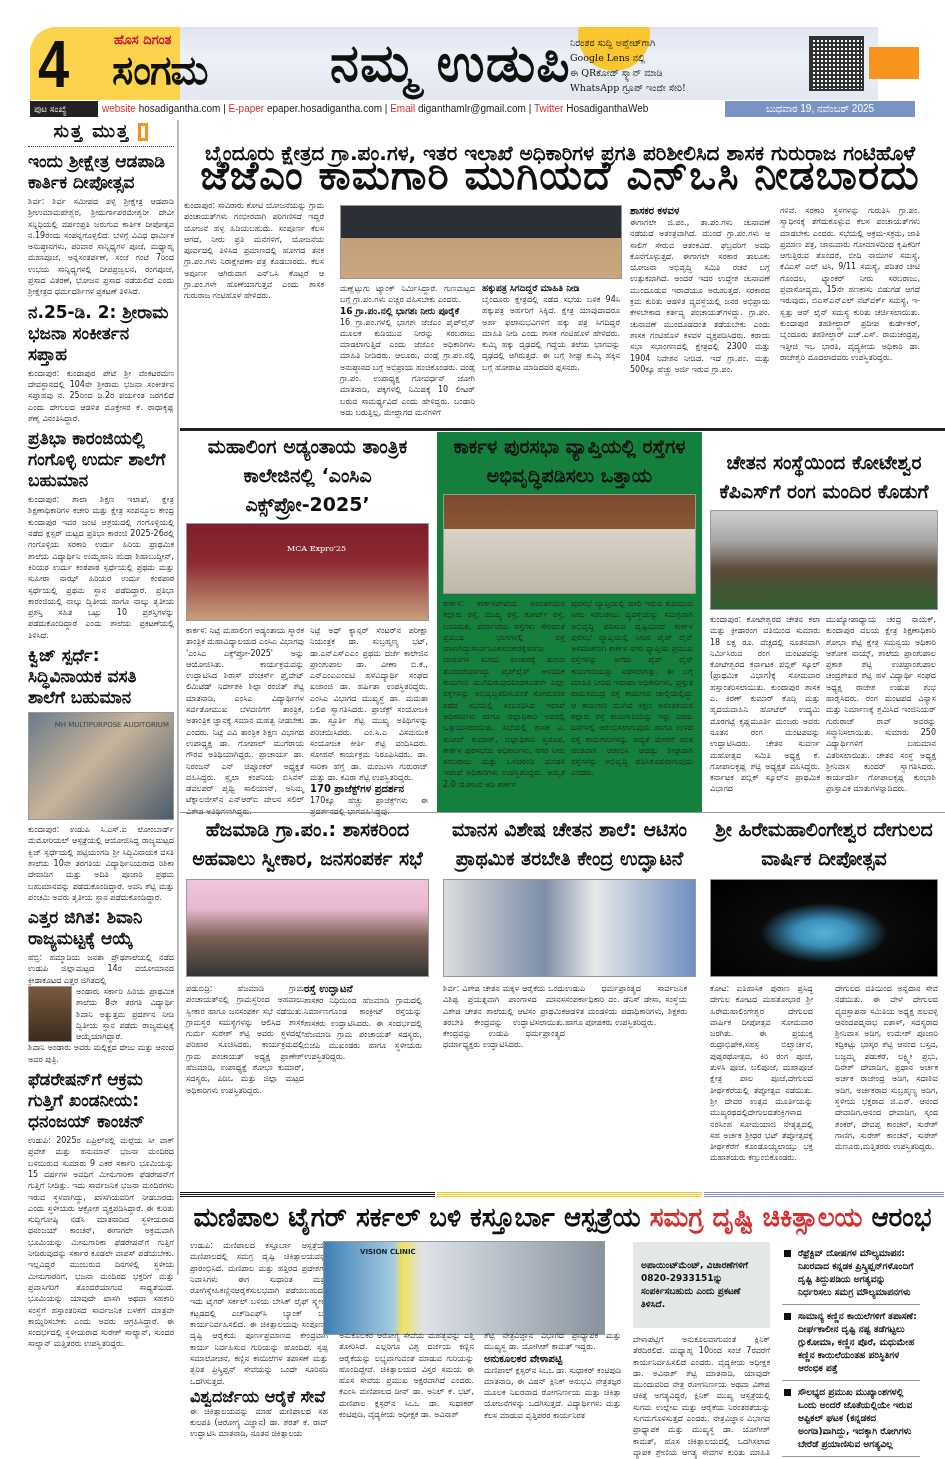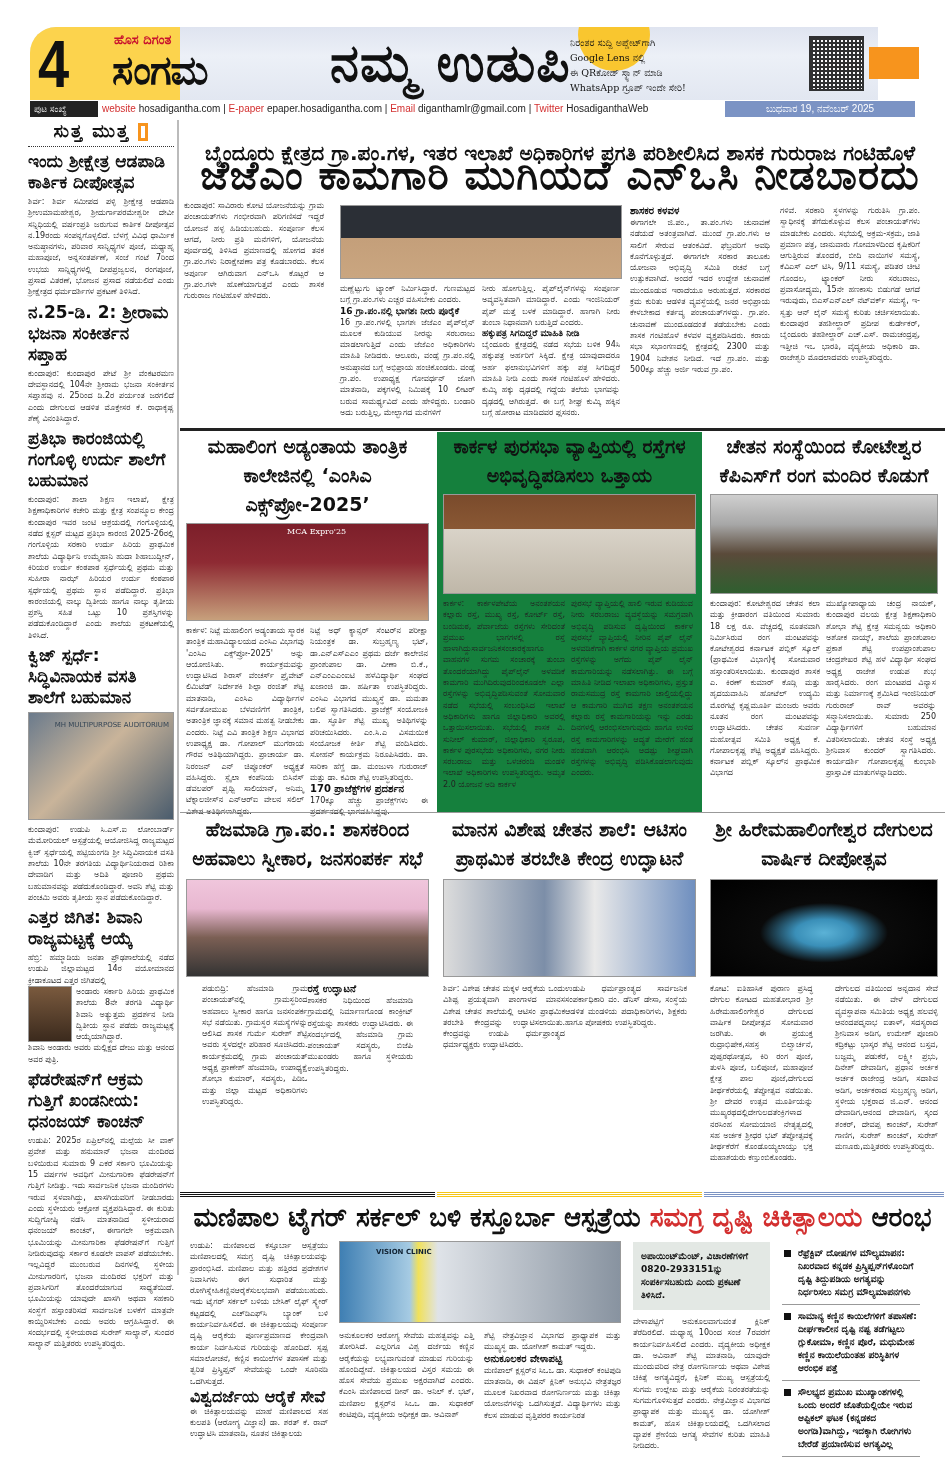--- a/index.html
+++ b/index.html
@@ -28,21 +28,21 @@
 .sm-head{font-size:18px;font-weight:bold;text-align:center;letter-spacing:2px}
 .hl{font-weight:900;font-size:17px;line-height:21px;margin:4px 0 3px}
 .body{font-size:8px;line-height:11.3px;color:#222;text-align:justify}
 .photo{background:linear-gradient(135deg,#6b7b8c,#c9b49a 45%,#4a5c6d);border:1px solid #999}
 .headline-top{left:190px;top:141px;width:740px;font-size:20px;font-weight:bold;text-align:center}
 .headline-main{left:190px;top:152px;width:740px;font-size:40px;font-weight:900;text-align:center;letter-spacing:1px}
 .tile-h{font-size:19px;font-weight:bold;text-align:center;line-height:29px}
 .tile-bg{background:#15803d}
 .bullet{font-size:9px;line-height:13px;font-weight:bold;padding:5px 0 5px 16px;border-bottom:1px solid #999;position:relative}
 .bullet:before{content:"";position:absolute;left:2px;top:8px;width:7px;height:7px;background:#111}
-.greybox{background:#e3e8e4;font-size:9px;line-height:13px;font-weight:bold;padding:8px 8px}
+.greybox{background:#e3e8e4;font-size:9px;line-height:13px;font-weight:bold;padding:17px 8px}
 .strip{height:6px}
 </style>
 </head>
 <body>
 
 <div class="abs mast">
   <div class="abs mast-yellow"></div>
   <div class="abs sun"></div>
   <div class="abs pgnum">4</div>
   <div class="abs brand-small">ಹೊಸ ದಿಗಂತ</div>
@@ -120,67 +120,66 @@
 <div class="abs headline-main">ಜೆಜೆಎಂ ಕಾಮಗಾರಿ ಮುಗಿಯದೆ ಎನ್‌ಒಸಿ ನೀಡಬಾರದು</div>
 
 <div class="abs body" style="left:184px;top:200px;width:140px">ಕುಂದಾಪುರ: ಸಾವಿರಾರು ಕೋಟಿ ಯೋಜನೆಯನ್ನು ಗ್ರಾಮ ಪಂಚಾಯತ್‌ಗಳು ಗಂಭೀರವಾಗಿ ಪರಿಗಣಿಸದೆ ಇದ್ದರೆ ಯೋಜನೆ ಹಳ್ಳ ಹಿಡಿಯಬಹುದು. ಸಂಪೂರ್ಣ ಕೆಲಸ ಆಗದೆ, ನೀರು ಪ್ರತಿ ಮನೆಗಳಿಗೆ, ಯೋಜನೆಯ ಪೂರ್ವದಲ್ಲಿ ತಿಳಿಸಿದ ಪ್ರಮಾಣದಲ್ಲಿ ಹೋಗದ ತನಕ ಗ್ರಾ.ಪಂ.ಗಳು ನಿರಾಕ್ಷೇಪಣಾ ಪತ್ರ ಕೊಡಬಾರದು. ಕೆಲಸ ಅಪೂರ್ಣ ಆಗಿರುವಾಗ ಎನ್‌ಒಸಿ ಕೊಟ್ಟರೆ ಆ ಗ್ರಾ.ಪಂ.ಗಳೇ ಹೊಣೆಯಾಗುತ್ತವೆ ಎಂದು ಶಾಸಕ ಗುರುರಾಜ ಗಂಟಿಹೊಳೆ ಹೇಳಿದರು.</div>
 <div class="abs photo" style="left:340px;top:205px;width:282px;height:74px;background:linear-gradient(#2b2f36 0,#2b2f36 45%,#c49f7a 45%,#caa680 100%)"></div>
 <div class="abs" style="left:340px;top:283px;width:135px">
   <div class="body">ಮಣ್ಣೆಟ್ಟುಗು ಟ್ಯಾಂಕ್ ನಿರ್ಮಿಸಿದ್ದಾರೆ. ಗುಣಮಟ್ಟದ ಬಗ್ಗೆ ಗ್ರಾ.ಪಂ.ಗಳು ಎಚ್ಚರ ವಹಿಸಬೇಕು ಎಂದರು.</div>
   <div style="font-size:9px;font-weight:bold">16 ಗ್ರಾ.ಪಂ.ನಲ್ಲಿ ಭಾಗಶಃ ನೀರು ಪೂರೈಕೆ</div>
   <div class="body">16 ಗ್ರಾ.ಪಂ.ಗಳಲ್ಲಿ ಭಾಗಶಃ ಜೆಜೆಎಂ ಪೈಪ್‌ಲೈನ್ ಮೂಲಕ ಕುಡಿಯುವ ನೀರನ್ನು ಸರಬರಾಜು ಮಾಡಲಾಗುತ್ತಿದೆ ಎಂದು ಜೆಜೆಎಂ ಅಧಿಕಾರಿಗಳು ಮಾಹಿತಿ ನೀಡಿದರು. ಆಲೂರು, ವಂಡ್ಸೆ ಗ್ರಾ.ಪಂ.ನಲ್ಲಿ ಅನುಷ್ಠಾನದ ಬಗ್ಗೆ ಅಭಿಪ್ರಾಯ ಹಂಚಿಕೊಂಡರು. ವಂಡ್ಸೆ ಗ್ರಾ.ಪಂ. ಉಪಾಧ್ಯಕ್ಷ ಗೋವರ್ಧನ್ ಜೋಗಿ ಮಾತನಾಡಿ, ಪಕ್ಕಗಳಲ್ಲಿ ನಿಮಿಷಕ್ಕೆ 10 ಲೀಟರ್ ಬರುವ ಸಾಮರ್ಥ್ಯವಿದೆ ಎಂದು ಹೇಳಿದ್ದರು. ಬಂಡಾರಿ ಅದು ಬರುತ್ತಿಲ್ಲ, ಮೇಲ್ಭಾಗದ ಮನೆಗಳಿಗೆ</div>
 </div>
 <div class="abs" style="left:482px;top:283px;width:138px">
-  <div class="body">ನೀರು ಹೋಗುತ್ತಿಲ್ಲ. ಪೈಪ್‌ಲೈನ್‌ಗಳನ್ನು ಸಂಪೂರ್ಣ ಅವ್ಯವಸ್ಥಿತವಾಗಿ ಮಾಡಿದ್ದಾರೆ. ಎಂದು ಇಂಜಿನಿಯರ್ ಪೈಪ್ ಮತ್ತೆ ಬಳಕೆ ಮಾಡಿದ್ದಾರೆ. ಹಾಗಾಗಿ ನೀರು ತುಂಬಾ ನಿಧಾನವಾಗಿ ಬರುತ್ತಿದೆ ಎಂದರು.</div>
   <div style="font-size:9px;font-weight:bold">ಹಕ್ಕುಪತ್ರ ಸಿಗದಿದ್ದರೆ ಮಾಹಿತಿ ನೀಡಿ</div>
   <div class="body">ಬೈಂದೂರು ಕ್ಷೇತ್ರದಲ್ಲಿ ನಡೆದ ಸಭೆಯ ಬಳಿಕ 94ಸಿ ಹಕ್ಕುಪತ್ರ ಅರ್ಹರಿಗೆ ಸಿಕ್ಕಿದೆ. ಕ್ಷೇತ್ರ ಯಾವುದಾದರೂ ಅರ್ಹ ಫಲಾನುಭವಿಗಳಿಗೆ ಹಕ್ಕು ಪತ್ರ ಸಿಗದಿದ್ದರೆ ಮಾಹಿತಿ ನೀಡಿ ಎಂದು ಶಾಸಕ ಗಂಟಿಹೊಳೆ ಹೇಳಿದರು. ಕುಮ್ಕಿ ಹಕ್ಕು ದೃಢದಲ್ಲಿ ಗದ್ದೆಯ ತಲೆಯ ಭಾಗವನ್ನು ದೃಢದಲ್ಲಿ ಆಗಿರುತ್ತದೆ. ಈ ಬಗ್ಗೆ ಶೀಘ್ರ ಕುಮ್ಕಿ ಹಕ್ಕಿನ ಬಗ್ಗೆ ಹೋರಾಟ ಮಾಡಿದವರ ಪ್ಲಸನರು.</div>
 </div>
 <div class="abs" style="left:630px;top:205px;width:140px">
   <div style="font-size:10px;font-weight:bold">ಶಾಸಕರ ಕಳವಳ</div>
   <div class="body">ಈಗಾಗಲೇ ಜಿ.ಪಂ., ತಾ.ಪಂ.ಗಳು ಚುನಾವಣೆ ನಡೆಯದೆ ಅತಂತ್ರವಾಗಿದೆ. ಮುಂದೆ ಗ್ರಾ.ಪಂ.ಗಳು ಆ ಸಾಲಿಗೆ ಸೇರುವ ಆತಂಕವಿದೆ. ಫೆಬ್ರವರಿಗೆ ಅವಧಿ ಕೊನೆಗೊಳ್ಳುತ್ತದೆ. ಈಗಾಗಲೇ ಸರಕಾರ ತಾಲೂಕು ಯೋಜನಾ ಅಭಿವೃದ್ಧಿ ಸಮಿತಿ ರಚನೆ ಬಗ್ಗೆ ಉತ್ಸುಕವಾಗಿದೆ. ಅಂದರೆ ಇದರ ಉದ್ದೇಶ ಚುನಾವಣೆ ಮುಂದೂಡುವ ಇರಾದೆಯೂ ಅರುಹುತ್ತದೆ. ಸರಕಾರದ ಕ್ರಮ ಕುರಿತು ಆಡಳಿತ ವ್ಯವಸ್ಥೆಯಲ್ಲಿ ಜನರ ಅಭಿಪ್ರಾಯ ಕೇಳಬೇಕಾದ ಕರ್ತವ್ಯ ಪಂಚಾಯತ್‌ಗಳದ್ದು. ಗ್ರಾ.ಪಂ. ಚುನಾವಣೆ ಮುಂದೂಡದಂತೆ ತಡೆಯಬೇಕು ಎಂದು ಶಾಸಕ ಗಂಟಿಹೊಳೆ ಕಳವಳ ವ್ಯಕ್ತಪಡಿಸಿದರು. ಕರಾಯ ಸಭಾ ಸಭಾಂಗಣದಲ್ಲಿ ಕ್ಷೇತ್ರದಲ್ಲಿ 2300 ಮತ್ತು 1904 ನಿವೇಶನ ನೀಡಿದೆ. ಇದೆ ಗ್ರಾ.ಪಂ. ಮತ್ತು 500ಕ್ಕೂ ಹೆಚ್ಚು ಅರ್ಜಿ ಇರುವ ಗ್ರಾ.ಪಂ.</div>
 </div>
 <div class="abs body" style="left:780px;top:205px;width:140px">ಗಳಿವೆ. ಸರಕಾರಿ ಸ್ಥಳಗಳನ್ನು ಗುರುತಿಸಿ ಗ್ರಾ.ಪಂ. ಸ್ವಾಧೀನಕ್ಕೆ ತೆಗೆದುಕೊಳ್ಳುವ ಕೆಲಸ ಪಂಚಾಯತ್‌ಗಳು ಮಾಡಬೇಕು ಎಂದರು. ಸಭೆಯಲ್ಲಿ ಅಕ್ರಮ-ಸಕ್ರಮ, ಜಾತಿ ಪ್ರಮಾಣ ಪತ್ರ, ಜಾನುವಾರು ಗೋಮಾಳದಿಂದ ಕೃಷಿಕರಿಗೆ ಆಗುತ್ತಿರುವ ತೊಂದರೆ, ಬೀದಿ ನಾಯಿಗಳ ಸಮಸ್ಯೆ, ಕೆವಿಎಸ್ ಎಲ್ ಟಿಸಿ, 9/11 ಸಮಸ್ಯೆ, ಪಡಿತರ ಚೀಟಿ ಗೊಂದಲ, ಟ್ಯಾಂಕರ್ ನೀರು ಸರಬರಾಜು, ಪ್ರವಾಸೋದ್ಯಮ, 15ನೇ ಹಣಕಾಸು ಬಿಡುಗಡೆ ಆಗದೆ ಇರುವುದು, ಬಿಎಸ್‌ಎನ್‌ಎಲ್ ನೆಟ್‌ವರ್ಕ್ ಸಮಸ್ಯೆ, ಇ-ಸ್ವತ್ತು ಆನ್ ಲೈನ್ ಸಮಸ್ಯೆ ಕುರಿತು ಚರ್ಚಿಸಲಾಯಿತು. ಕುಂದಾಪುರ ತಹಶೀಲ್ದಾರ್ ಪ್ರದೀಪ ಕುರ್ಡೇಕರ್, ಬೈಂದೂರು ತಹಶೀಲ್ದಾರ್ ಎಚ್.ಎಸ್. ರಾಮಚಂದ್ರಪ್ಪ, ಇತ್ತೀಚಿ ಇಒ ಭಾರತಿ, ವೈದ್ಯಕೀಯ ಅಧಿಕಾರಿ ಡಾ. ರಾಜೇಶ್ವರಿ ಮೊದಲಾದವರು ಉಪಸ್ಥಿತರಿದ್ದರು.</div>
 
 <div class="abs" style="left:180px;top:428px;width:765px;height:3px;background:#222"></div>
 <div class="abs" style="left:180px;top:432px;width:255px;height:380px">
   <div class="tile-h">ಮಹಾಲಿಂಗ ಅಡ್ಯಂತಾಯ ತಾಂತ್ರಿಕ ಕಾಲೇಜಿನಲ್ಲಿ ‘ಎಂಸಿಎ ಎಕ್ಸ್‌ಪ್ರೋ-2025’</div>
   <div class="photo" style="margin:4px 6px;height:98px;position:relative;background:linear-gradient(#7c1f2a 0,#8e2a33 40%,#c7a07c 100%)">
-    <span style="position:absolute;left:100px;top:3px;font-size:8px;color:#fff;font-family:'DejaVu Serif',serif">MCA Expro'25</span>
+    <span style="position:absolute;left:100px;top:20px;font-size:8px;color:#fff;font-family:'DejaVu Serif',serif">MCA Expro'25</span>
   </div>
   <div style="display:flex;gap:6px;padding:0 6px">
     <div class="body" style="width:118px">ಕಾರ್ಕಳ: ನಿಟ್ಟೆ ಮಹಾಲಿಂಗ ಅಡ್ಯಂತಾಯ ಸ್ಮಾರಕ ತಾಂತ್ರಿಕ ಮಹಾವಿದ್ಯಾಲಯದ ಎಂಸಿಎ ವಿಭಾಗವು 'ಎಂಸಿಎ ಎಕ್ಸ್‌ಪ್ರೋ-2025' ಅನ್ನು ಆಯೋಜಿಸಿತು. ಕಾರ್ಯಕ್ರಮವನ್ನು ಉದ್ಘಾಟಿಸಿದ ಶಿರಾಸ್ ವೆಂಚರ್ಸ್ ಪ್ರೈವೇಟ್ ಲಿಮಿಟೆಡ್ ನಿರ್ದೇಶಕಿ ಶಿಲ್ಪಾ ರಂಜಿತ್ ಶೆಟ್ಟಿ ಮಾತನಾಡಿ, ಎಂಸಿಎ ವಿದ್ಯಾರ್ಥಿಗಳ ಸರ್ವತೋಮುಖ ಬೆಳವಣಿಗೆಗೆ ತಾಂತ್ರಿಕ, ಅತಾಂತ್ರಿಕ ಜ್ಞಾನಕ್ಕೆ ಸಮಾನ ಮಹತ್ವ ನೀಡಬೇಕು ಎಂದರು. ನಿಟ್ಟೆ ಎವಿ ತಾಂತ್ರಿಕ ಶಿಕ್ಷಣ ವಿಭಾಗದ ಉಪಾಧ್ಯಕ್ಷ ಡಾ. ಗೋಪಾಲ್ ಮುಗೆರಾಯ ಗೌರವ ಅತಿಥಿಯಾಗಿದ್ದರು. ಪ್ರಾಚಾರ್ಯ ಡಾ. ನಿರಂಜನ್ ಎನ್ ಚಿಪ್ಳೂಂಕರ್ ಅಧ್ಯಕ್ಷತೆ ವಹಿಸಿದ್ದರು. ಸ್ಟೈಲಾ ಕಂಪೆನಿಯ ಬಿಸಿನೆಸ್ ಡೆವಲಪರ್ ಪೃಥ್ವಿ ಸಾಲಿಯಾನ್, ಅನಿಮ್ಮ ಟೆಕ್ನಾಲಜೀಸ್‌ನ ಎನ್‌ಆರ್‌ಐ ವೇಲನ ಸಲಿಲ್ ವಿಶೇಷ ಅತಿಥಿಗಳಾಗಿದ್ದರು.</div>
     <div style="width:118px">
       <div class="body">ನಿಟ್ಟೆ ಅಧ್ ಕ್ಯಾನ್ಸರ್ ಸೆಂಟರ್‌ನ ಪರೀಕ್ಷಾ ನಿಯಂತ್ರಕ ಡಾ. ಸುಬ್ರಹ್ಮಣ್ಯ ಭಟ್, ಡಾ.ಎನ್‌ಎಸ್‌ಎಎಂ ಪ್ರಥಮ ದರ್ಜೆ ಕಾಲೇಜಿನ ಪ್ರಾಂಶುಪಾಲ ಡಾ. ವೀಣಾ ಬಿ.ಕೆ., ಎನ್‌ಎಂಎಎಂಐಟಿ ಹಳೆವಿದ್ಯಾರ್ಥಿ ಸಂಘದ ಖಜಾಂಚಿ ಡಾ. ಹರ್ಷಿತಾ ಉಪಸ್ಥಿತರಿದ್ದರು. ಎಂಸಿಎ ವಿಭಾಗದ ಮುಖ್ಯಸ್ಥೆ ಡಾ. ಮಮತಾ ಬಲಿಪ ಸ್ವಾಗತಿಸಿದರು. ಪ್ರಾಜೆಕ್ಟ್ ಸಂಯೋಜಕಿ ಡಾ. ಸ್ಫೂರ್ತಿ ಶೆಟ್ಟಿ ಮುಖ್ಯ ಅತಿಥಿಗಳನ್ನು ಪರಿಚಯಿಸಿದರು. ಎಂ.ಸಿ.ಎ ವಿಸಮಯಿಕ ಸಂಯೋಜಕ ಕೀರ್ತಿ ಶೆಟ್ಟಿ ವಂದಿಸಿದರು. ಸೋಹನ್ ಕಾರ್ಯಕ್ರಮ ನಿರೂಪಿಸಿದರು. ಡಾ. ಸಾರಿಕಾ ಹೆಗ್ಡೆ ಡಾ. ಮಂಜುಳಾ ಗುರುರಾಜ್ ಮತ್ತು ಡಾ. ಕವಿರಾ ಶೆಟ್ಟಿ ಉಪಸ್ಥಿತರಿದ್ದರು.</div>
       <div style="font-size:10px;font-weight:bold">170 ಪ್ರಾಜೆಕ್ಟ್‌ಗಳ ಪ್ರದರ್ಶನ</div>
       <div class="body">170ಕ್ಕೂ ಹೆಚ್ಚು ಪ್ರಾಜೆಕ್ಟ್‌ಗಳು ಈ ಪ್ರದರ್ಶನದಲ್ಲಿ ಭಾಗವಹಿಸಿದ್ದವು.</div>
     </div>
   </div>
 </div>
 <div class="abs tile-bg" style="left:437px;top:432px;width:265px;height:380px">
   <div class="tile-h">ಕಾರ್ಕಳ ಪುರಸಭಾ ವ್ಯಾಪ್ತಿಯಲ್ಲಿ ರಸ್ತೆಗಳ ಅಭಿವೃದ್ಧಿಪಡಿಸಲು ಒತ್ತಾಯ</div>
   <div class="photo" style="margin:4px 6px;height:100px;background:linear-gradient(#7a4b2c 0,#8a5834 35%,#d9d3c8 35%,#bfb7a8 100%)"></div>
   <div style="display:flex;gap:6px;padding:0 6px">
     <div class="body" style="width:122px">ಕಾರ್ಕಳ: ಕಾರ್ಕಳಪೇಟೆಯ ಅನಂತಶಯನ ಕಲ್ಲಾರು ರಸ್ತೆ, ಮುಖ್ಯ ರಸ್ತೆ, ಕೋರ್ಟ್ ರಸ್ತೆ, ಬಂಡಿಮಠ, ಪೆರ್ವಾಜೆಯ ರಸ್ತೆಗಳು ಸೇರಿದಂತೆ ಪ್ರಮುಖ ಭಾಗಗಳಲ್ಲಿ ರಸ್ತೆ ಹಾಳಾಗಿದ್ದುಸಾರ್ವಜನಿಕಸಂಚಾರಕ್ಕೆಹಾಗೂ ವಾಹನಗಳ ಸುಗಮ ಸಂಚಾರಕ್ಕೆ ತುಂಬಾ ತೊಂದರೆಯಾಗಿದ್ದು ಪೈಪ್‌ಲೈನ್ ಅಳವಡಿಕೆ ಕಾಮಗಾರಿ ಮುಗಿದಿರುವುದರಿಂದಕೂಡಲೇ ಎಲ್ಲಾ ರಸ್ತೆಗಳನ್ನು ಅಭಿವೃದ್ಧಿಪಡಿಸುವಂತೆ ಸೋಮವಾರ ನಡೆದ ಸಭೆಯಲ್ಲಿ ಸಂಬಂಧಿಸಿದ ಇಲಾಖೆ ಅಧಿಕಾರಿಗಳು ಹಾಗೂ ಜಿಲ್ಲಾಧಿಕಾರಿ ಅವರಲ್ಲಿ ಒತ್ತಾಯಿಸಲಾಯಿತು. ಸಭೆಯಲ್ಲಿ ಶಾಸಕ ವಿ. ಸುನೀಲ್ ಕುಮಾರ್, ಜಿಲ್ಲಾಧಿಕಾರಿ ಸ್ವರೂಪ, ಕಾರ್ಕಳ ಪುರಸಭೆಯ ಅಧಿಕಾರಿಗಳು, ನಗರ ನೀರು ಸರಬರಾಜು ಮತ್ತು ಒಳಚರಂಡಿ ಮಂಡಳಿ ಇಲಾಖೆ ಅಧಿಕಾರಿಗಳು ಉಪಸ್ಥಿತರಿದ್ದರು. ಅಮೃತ 2.0 ಯೋಜನೆ ಅಡಿ ಕಾರ್ಕಳ</div>
     <div class="body" style="width:122px">ಪುರಸಭೆ ವ್ಯಾಪ್ತಿಯಲ್ಲಿ ಹಾಲಿ ಇರುವ ಕುಡಿಯುವ ನೀರು ಸರಬರಾಜು ವ್ಯವಸ್ಥೆಯನ್ನು ಸಮಗ್ರವಾಗಿ ಅಭಿವೃದ್ಧಿ ಪಡಿಸುವ ದೃಷ್ಟಿಯಿಂದ ಕಾರ್ಕಳ ಪುರಸಭೆ ವ್ಯಾಪ್ತಿಯಲ್ಲಿ ನೀರಿನ ಪೈಪ್ ಲೈನ್ ಅಳವಡಿಕೆಗಾಗಿ ಕಾರ್ಕಳ ನಗರ ವ್ಯಾಪ್ತಿಯ ಪ್ರಮುಖ ರಸ್ತೆಗಳನ್ನು ಅಗೆದು ಪೈಪ್ ಲೈನ್ ಕಾಮಗಾರಿಯನ್ನು ನಡೆಸಲಾಗಿತ್ತು. ಈ ಬಗ್ಗೆ ಮಾಹಿತಿ ನೀಡಿದ ಇಲಾಖಾ ಅಧಿಕಾರಿಗಳು, ಪ್ರಸ್ತುತ ರಾಮಸಮುದ್ರ ರಸ್ತೆ ಕಾಮಗಾರಿ ಚಾಲ್ತಿಯಲ್ಲಿದ್ದು ಆ ಕಾಮಗಾರಿ ಮುಗಿದ ತಕ್ಷಣ ಅನಂತಶಯನ ಕಲ್ಲಾರು ರಸ್ತೆ ಕಾಮಗಾರಿಯನ್ನು ಇನ್ನು ಎರಡು ದಿನಗಳಲ್ಲಿ ಆರಂಭಿಸಲಾಗುವುದು ಹಾಗೂ ಉಳಿದ ರಸ್ತೆ ಕಾಮಗಾರಿಗಳನ್ನು ಆದ್ಯತೆ ಮೇರೆಗೆ ಹಂತ ಹಂತವಾಗಿ ಆರಂಭಿಸಿ ಆದಷ್ಟು ಶೀಘ್ರವಾಗಿ ರಸ್ತೆಗಳನ್ನು ಅಭಿವೃದ್ಧಿ ಪಡಿಸಿಕೊಡಲಾಗುವುದು ಎಂದರು.</div>
   </div>
 </div>
-<div class="abs" style="left:704px;top:432px;width:240px;height:380px">
+<div class="abs" style="left:704px;top:448px;width:240px;height:380px">
   <div class="tile-h">ಚೇತನ ಸಂಸ್ಥೆಯಿಂದ ಕೋಟೇಶ್ವರ ಕೆಪಿಎಸ್‌ಗೆ ರಂಗ ಮಂದಿರ ಕೊಡುಗೆ</div>
   <div class="photo" style="margin:4px 6px;height:100px;background:linear-gradient(#cfcfcf 0,#a7a7a7 30%,#5a4a3a 60%,#2f5f2f 100%)"></div>
   <div style="display:flex;gap:6px;padding:0 6px">
     <div class="body" style="width:110px">ಕುಂದಾಪುರ: ಕೋಟೇಶ್ವರದ ಚೇತನ ಕಲಾ ಮತ್ತು ಕ್ರೀಡಾರಂಗ ವತಿಯಿಂದ ಸುಮಾರು 18 ಲಕ್ಷ ರೂ. ವೆಚ್ಚದಲ್ಲಿ ನೂತನವಾಗಿ ನಿರ್ಮಿಸಿರುವ ರಂಗ ಮಂಟಪವನ್ನು ಕೋಟೇಶ್ವರದ ಕರ್ನಾಟಕ ಪಬ್ಲಿಕ್ ಸ್ಕೂಲ್ (ಪ್ರಾಥಮಿಕ ವಿಭಾಗ)ಕ್ಕೆ ಸೋಮವಾರ ಹಸ್ತಾಂತರಿಸಲಾಯಿತು. ಕುಂದಾಪುರ ಶಾಸಕ ಎ. ಕಿರಣ್ ಕುಮಾರ್ ಕೊಡ್ಗಿ ಮತ್ತು ಹೃದಯವಾಹಿನಿ ಹೋಟೆಲ್ ಉದ್ಯಮಿ ಮೊರಗಟ್ಟೆ ಕೃಷ್ಣಮೂರ್ತಿ ಮಂಜರು ಅವರು ನೂತನ ರಂಗ ಮಂಟಪವನ್ನು ಉದ್ಘಾಟಿಸಿದರು. ಚೇತನ ಸುವರ್ಣ ಮಹೋತ್ಸವ ಸಮಿತಿ ಅಧ್ಯಕ್ಷ ಕೆ. ಗೋಪಾಲಕೃಷ್ಣ ಶೆಟ್ಟಿ ಅಧ್ಯಕ್ಷತೆ ವಹಿಸಿದ್ದರು. ಕರ್ನಾಟಕ ಪಬ್ಲಿಕ್ ಸ್ಕೂಲ್‌ನ ಪ್ರಾಥಮಿಕ ವಿಭಾಗದ</div>
     <div class="body" style="width:110px">ಮುಖ್ಯೋಪಾಧ್ಯಾಯ ಚಂದ್ರ ನಾಯಕ್, ಕುಂದಾಪುರ ವಲಯ ಕ್ಷೇತ್ರ ಶಿಕ್ಷಣಾಧಿಕಾರಿ ಶೋಭಾ ಶೆಟ್ಟಿ ಕ್ಷೇತ್ರ ಸಮನ್ವಯ ಅಧಿಕಾರಿ ಅಶೋಕ ನಾಯ್ಕ್, ಶಾಲೆಯ ಪ್ರಾಂಶುಪಾಲ ಪ್ರಕಾಶ ಶೆಟ್ಟಿ ಉಪಪ್ರಾಂಶುಪಾಲ ಚಂದ್ರಶೇಖರ ಶೆಟ್ಟಿ ಹಳೆ ವಿದ್ಯಾರ್ಥಿ ಸಂಘದ ಅಧ್ಯಕ್ಷ ರಾಜೇಶ ಉಡುಪ ಶುಭ ಹಾರೈಸಿದರು. ರಂಗ ಮಂಟಪದ ವಿನ್ಯಾಸ ಮತ್ತು ನಿರ್ಮಾಣಕ್ಕೆ ಶ್ರಮಿಸಿದ ಇಂಜಿನಿಯರ್ ಗುರುರಾಜ್ ರಾವ್ ಅವರನ್ನು ಸನ್ಮಾನಿಸಲಾಯಿತು. ಸುಮಾರು 250 ವಿದ್ಯಾರ್ಥಿಗಳಿಗೆ ಬಹುಮಾನ ವಿತರಿಸಲಾಯಿತು. ಚೇತನ ಸಂಸ್ಥೆ ಅಧ್ಯಕ್ಷ ಶ್ರೀನಿವಾಸ ಕುಂದರ್ ಸ್ವಾಗತಿಸಿದರು. ಕಾರ್ಯದರ್ಶಿ ಗೋಪಾಲಕೃಷ್ಣ ಕುಂಭಾಶಿ ಪ್ರಾಸ್ತಾವಿಕ ಮಾತುಗಳನ್ನಾಡಿದರು.</div>
   </div>
 </div>
 
 <div class="abs" style="left:180px;top:812px;width:765px;height:1px;background:#999"></div>
 <div class="abs" style="left:180px;top:815px;width:255px;height:378px">
   <div class="tile-h">ಹೆಜಮಾಡಿ ಗ್ರಾ.ಪಂ.: ಶಾಸಕರಿಂದ ಅಹವಾಲು ಸ್ವೀಕಾರ, ಜನಸಂಪರ್ಕ ಸಭೆ</div>
   <div class="photo" style="margin:6px 6px;height:98px;background:linear-gradient(#f0c6dc 0,#e8b7d0 30%,#7b5f54 60%,#333 100%)"></div>
-  <div style="display:flex;padding:0 22px">
+  <div style="display:flex;padding:0 6px">
     <div class="body" style="width:118px">ಪಡುಬಿದ್ರಿ: ಹೆಜಮಾಡಿ ಗ್ರಾಮ ಪಂಚಾಯತ್‌ನಲ್ಲಿ ಗ್ರಾಮಸ್ಥರಿಂದ ಅಹವಾಲು ಸ್ವೀಕಾರ ಹಾಗೂ ಜನಸಂಪರ್ಕ ಸಭೆ ನಡೆಯಿತು. ಗ್ರಾಮಸ್ಥರ ಸಮಸ್ಯೆಗಳನ್ನು ಆಲಿಸಿದ ಶಾಸಕ ಗುರ್ಮೆ ಸುರೇಶ್ ಶೆಟ್ಟಿ ಅವರು ಸ್ಥಳದಲ್ಲೇ ಪರಿಹಾರ ಸೂಚಿಸಿದರು. ಕಾರ್ಯಕ್ರಮದಲ್ಲಿ ಗ್ರಾಮ ಪಂಚಾಯತ್ ಅಧ್ಯಕ್ಷ ಪ್ರಾಣೇಶ್ ಹೆಜಮಾಡಿ, ಉಪಾಧ್ಯಕ್ಷೆ ಶೋಭಾ ಕುಮಾರ್, ಸದಸ್ಯರು, ಪಿಡಿಒ ಮತ್ತು ಜಿಲ್ಲಾ ಮಟ್ಟದ ಅಧಿಕಾರಿಗಳು ಉಪಸ್ಥಿತರಿದ್ದರು.</div>
     <div style="width:118px">
       <div style="font-size:10px;font-weight:bold">ರಸ್ತೆ ಉದ್ಘಾಟನೆ</div>
       <div class="body">ಶಾಸಕರ ನಿಧಿಯಿಂದ ಹೆಜಮಾಡಿ ಗ್ರಾಮದಲ್ಲಿ ನಿರ್ಮಾಣಗೊಂಡ ಕಾಂಕ್ರೀಟ್ ರಸ್ತೆಯನ್ನು ಶಾಸಕರು ಉದ್ಘಾಟಿಸಿದರು. ಈ ಸಂದರ್ಭದಲ್ಲಿ ಹೆಜಮಾಡಿ ಗ್ರಾಮ ಪಂಚಾಯತ್ ಸದಸ್ಯರು, ಬಿಜೆಪಿ ಮುಖಂಡರು ಹಾಗೂ ಸ್ಥಳೀಯರು ಉಪಸ್ಥಿತರಿದ್ದರು.</div>
     </div>
   </div>
 </div>
 <div class="abs" style="left:437px;top:815px;width:265px;height:378px">
   <div class="tile-h">ಮಾನಸ ವಿಶೇಷ ಚೇತನ ಶಾಲೆ: ಆಟಿಸಂ ಪ್ರಾಥಮಿಕ ತರಬೇತಿ ಕೇಂದ್ರ ಉದ್ಘಾಟನೆ</div>
   <div class="photo" style="margin:6px 6px;height:98px;background:linear-gradient(90deg,#dcdcdc,#7c8ea8 40%,#e9e9e9 60%,#6f8fbf 100%)"></div>
@@ -205,21 +204,21 @@
 <div class="abs" style="left:190px;top:1202px;width:745px;font-size:26px;font-weight:900;text-align:center;white-space:nowrap">
   <span>ಮಣಿಪಾಲ ಟೈಗರ್ ಸರ್ಕಲ್ ಬಳಿ ಕಸ್ತೂರ್ಬಾ ಆಸ್ಪತ್ರೆಯ</span>
   <span style="color:#d32f2f">ಸಮಗ್ರ ದೃಷ್ಟಿ ಚಿಕಿತ್ಸಾಲಯ</span>
   <span>ಆರಂಭ</span>
 </div>
 <div class="abs" style="left:190px;top:1240px;width:138px">
   <div class="body">ಉಡುಪಿ: ಮಣಿಪಾಲದ ಕಸ್ತೂರ್ಬಾ ಆಸ್ಪತ್ರೆಯು ಮಣಿಪಾಲದಲ್ಲಿ ಸಮಗ್ರ ದೃಷ್ಟಿ ಚಿಕಿತ್ಸಾಲಯವನ್ನು ಪ್ರಾರಂಭಿಸಿದೆ. ಮಣಿಪಾಲ ಮತ್ತು ಹತ್ತಿರದ ಪ್ರದೇಶಗಳ ನಿವಾಸಿಗಳು ಈಗ ಸುಧಾರಿತ ಮತ್ತು ರೋಗಿಸ್ನೇಹಿಕಣ್ಣಿನಆರೈಕೆಸುಲಭವಾಗಿ ಪಡೆಯಬಹುದು. ಇದು ಟೈಗರ್ ಸರ್ಕಲ್ ಬಳಿಯ ಬೇಸಿಕ್ ಲೈಫ್ ಸ್ಕ್ವೇರ್ ಕಟ್ಟಡದಲ್ಲಿ ಎಚ್‌ಡಿಎಫ್‌ಸಿ ಬ್ಯಾಂಕ್ ಬಳಿ ಕಾರ್ಯನಿರ್ವಹಿಸಲಿದೆ. ಈ ಚಿಕಿತ್ಸಾಲಯವು ಸಂಪೂರ್ಣ ದೃಷ್ಟಿ ಆರೈಕೆಯ ಪೂರ್ಣಪ್ರಮಾಣದ ಕೇಂದ್ರವಾಗಿ ಕಾರ್ಯ ನಿರ್ವಹಿಸುವ ಗುರಿಯನ್ನು ಹೊಂದಿದೆ. ಸ್ಪಷ್ಟ ಸಮಾಲೋಚನೆ, ಕಣ್ಣಿನ ಕಾಯಿಲೆಗಳ ತಪಾಸಣೆ ಮತ್ತು ತ್ವರಿತ ಪ್ರಿಸ್ಕ್ರಿಪ್ಷನ್ ಸೇವೆಯನ್ನು ಒಂದೇ ಸೂರಿನಡಿ ಒದಗಿಸುತ್ತದೆ.</div>
   <div style="font-size:16px;font-weight:bold">ವಿಶ್ವದರ್ಜೆಯ ಆರೈಕೆ ಸೇವೆ</div>
   <div class="body">ಈ ಚಿಕಿತ್ಸಾಲಯವನ್ನು ಮಾಹೆ ಮಣಿಪಾಲದ ಸಹ ಕುಲಪತಿ (ಆರೋಗ್ಯ ವಿಜ್ಞಾನ) ಡಾ. ಶರತ್ ಕೆ. ರಾವ್ ಉದ್ಘಾಟಿಸಿ ಮಾತನಾಡಿ, ನೂತನ ಚಿಕಿತ್ಸಾಲಯ</div>
 </div>
-<div class="abs photo" style="left:339px;top:1241px;width:282px;height:82px;background:linear-gradient(90deg,#3f7fb3 0,#a6cbe3 25%,#f1e15a 28%,#dfe3e8 35%,#8893a0 100%)">
+<div class="abs photo" style="left:323px;top:1241px;width:282px;height:94px;background:linear-gradient(90deg,#3f7fb3 0,#a6cbe3 25%,#f1e15a 28%,#dfe3e8 35%,#8893a0 100%)">
   <span style="position:absolute;left:36px;top:6px;font-size:7px;font-weight:bold;color:#123">VISION CLINIC</span>
 </div>
 <div class="abs body" style="left:339px;top:1330px;width:135px">ಅನುಕೂಲಕರ ಆರೋಗ್ಯ ಸೇವೆಯ ಮಹತ್ವವನ್ನು ಎತ್ತಿ ತೋರಿಸಿದೆ. ಎಲ್ಲರಿಗೂ ವಿಶ್ವ ದರ್ಜೆಯ ಕಣ್ಣಿನ ಆರೈಕೆಯನ್ನು ಲಭ್ಯವಾಗುವಂತೆ ಮಾಡುವ ಗುರಿಯನ್ನು ಹೊಂದಿದ್ದೇವೆ. ಚಿಕಿತ್ಸಾಲಯದ ವಿಸ್ತರ ಸಮಯ ಈ ಹೊಸ ಸೇವೆಯ ಪ್ರಮುಖ ಅಕ್ಷರವಾಗಿದೆ ಎಂದರು. ಕೆಎಂಸಿ ಮಣಿಪಾಲದ ಡೀನ್ ಡಾ. ಅನಿಲ್ ಕೆ. ಭಟ್, ಮಣಿಪಾಲ ಕ್ಲಸ್ಟರ್‌ನ ಸಿಒಒ ಡಾ. ಸುಧಾಕರ್ ಕಂಟಿಪುಡಿ, ವೈದ್ಯಕೀಯ ಅಧೀಕ್ಷಕ ಡಾ. ಅವಿನಾಶ್</div>
 <div class="abs" style="left:484px;top:1330px;width:137px">
   <div class="body">ಶೆಟ್ಟಿ ನೇತ್ರವಿಜ್ಞಾನ ವಿಭಾಗದ ಪ್ರಾಧ್ಯಾಪಕ ಮತ್ತು ಮುಖ್ಯಸ್ಥ ಡಾ. ಯೋಗೀಶ್ ಕಾಮತ್ ಇದ್ದರು.</div>
   <div style="font-size:10px;font-weight:bold">ಅನುಕೂಲಕರ ವೇಳಾಪಟ್ಟಿ</div>
   <div class="body">ಮಣಿಪಾಲ್ ಕ್ಲಸ್ಟರ್‌ನ ಸಿಒಒ ಡಾ. ಸುಧಾಕರ್ ಕಂಟಿಪುಡಿ ಮಾತನಾಡಿ, ಈ ವಿಷನ್ ಕ್ಲಿನಿಕ್ ಅನುಭವಿ ನೇತ್ರತಜ್ಞರ ಮೂಲಕ ನಿಖರವಾದ ರೋಗನಿರ್ಣಯ ಮತ್ತು ಚಿಕಿತ್ಸಾ ಯೋಜನೆಗಳನ್ನು ಒದಗಿಸುತ್ತದೆ. ವಿದ್ಯಾರ್ಥಿಗಳು ಮತ್ತು ಕೆಲಸ ಮಾಡುವ ವೃತ್ತಿಪರರ ಕಾರ್ಯನಿರತ</div>
 </div>
 <div class="abs" style="left:633px;top:1242px;width:137px">
   <div class="greybox">ಅಪಾಯಿಂಟ್‌ಮೆಂಟ್, ವಿಚಾರಣೆಗಳಿಗೆ 0820-2933151ನ್ನು ಸಂಪರ್ಕಿಸಬಹುದು ಎಂದು ಪ್ರಕಟಣೆ ತಿಳಿಸಿದೆ.</div>

